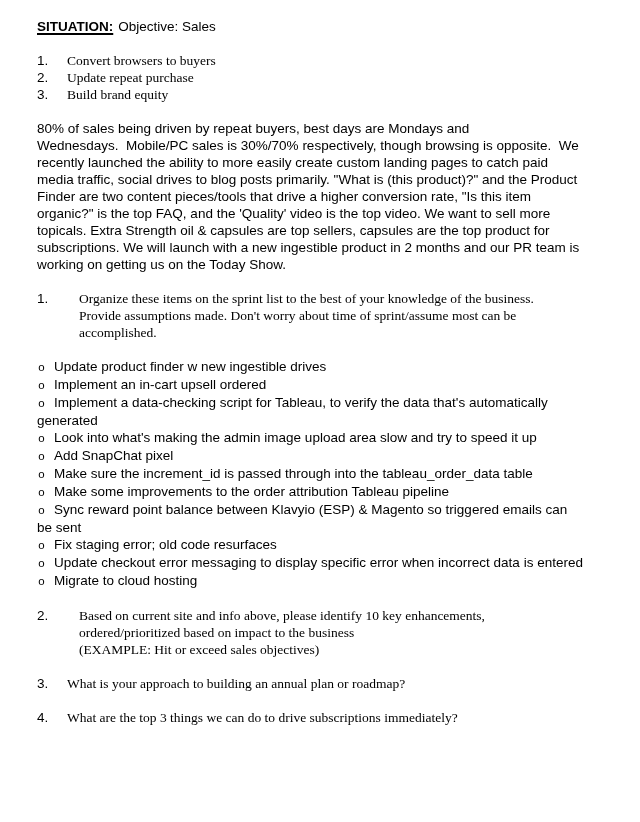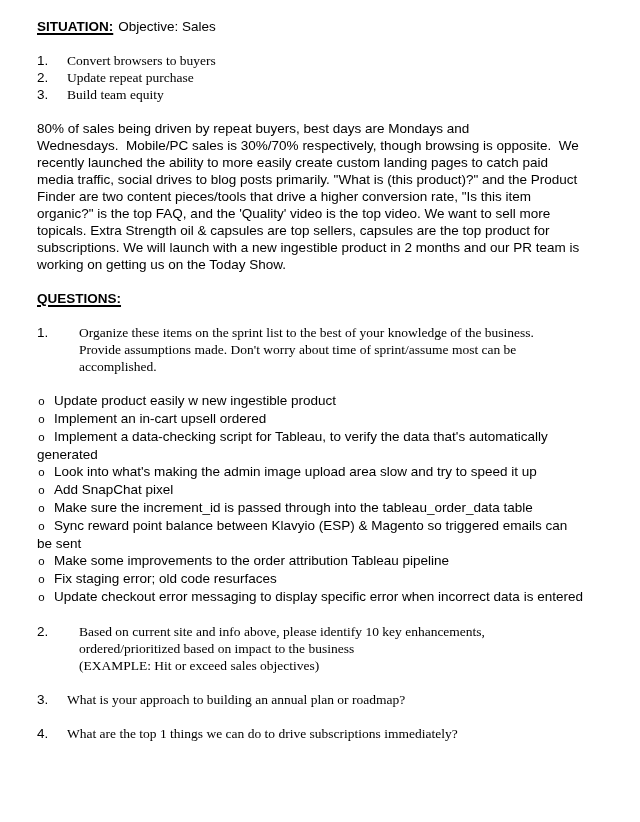--- a/index.html
+++ b/index.html
@@ -76,70 +76,68 @@
       <div class="numrow">
         <span class="num">1.</span>
         <div class="ntext">Convert browsers to buyers</div>
       </div>
       <div class="numrow">
         <span class="num">2.</span>
         <div class="ntext">Update repeat purchase</div>
       </div>
       <div class="numrow">
         <span class="num">3.</span>
-        <div class="ntext">Build team equity</div>
+        <div class="ntext">Build brand equity</div>
       </div>
     </div>
 
   <div class="block para">80% of sales being driven by repeat buyers, best days are Mondays and
 Wednesdays.  Mobile/PC sales is 30%/70% respectively, though browsing is opposite.  We
 recently launched the ability to more easily create custom landing pages to catch paid
 media traffic, social drives to blog posts primarily. "What is (this product)?" and the Product
 Finder are two content pieces/tools that drive a higher conversion rate, "Is this item
 organic?" is the top FAQ, and the 'Quality' video is the top video. We want to sell more
 topicals. Extra Strength oil &amp; capsules are top sellers, capsules are the top product for
 subscriptions. We will launch with a new ingestible product in 2 months and our PR team is
 working on getting us on the Today Show.</div>
 
-  <div class="block heading">
-    <span class="htitle">QUESTIONS:</span>
-  </div>
 
   <div class="block numrow deep">
     <span class="num">1.</span>
     <div class="ntext">Organize these items on the sprint list to the best of your knowledge of the business.
 Provide assumptions made. Don't worry about time of sprint/assume most can be
 accomplished.</div>
   </div>
 
   <div class="block bullets" id="sprint-bullet-list">
-      <div class="bullet"><span class="marker">o</span><span class="btext">Update product easily w new ingestible product</span></div>
+      <div class="bullet"><span class="marker">o</span><span class="btext">Update product finder w new ingestible drives</span></div>
       <div class="bullet"><span class="marker">o</span><span class="btext">Implement an in-cart upsell ordered</span></div>
       <div class="bullet"><span class="marker">o</span><span class="btext">Implement a data-checking script for Tableau, to verify the data that's automatically
 generated</span></div>
       <div class="bullet"><span class="marker">o</span><span class="btext">Look into what's making the admin image upload area slow and try to speed it up</span></div>
       <div class="bullet"><span class="marker">o</span><span class="btext">Add SnapChat pixel</span></div>
       <div class="bullet"><span class="marker">o</span><span class="btext">Make sure the increment_id is passed through into the tableau_order_data table</span></div>
+      <div class="bullet"><span class="marker">o</span><span class="btext">Make some improvements to the order attribution Tableau pipeline</span></div>
       <div class="bullet"><span class="marker">o</span><span class="btext">Sync reward point balance between Klavyio (ESP) &amp; Magento so triggered emails can
 be sent</span></div>
-      <div class="bullet"><span class="marker">o</span><span class="btext">Make some improvements to the order attribution Tableau pipeline</span></div>
       <div class="bullet"><span class="marker">o</span><span class="btext">Fix staging error; old code resurfaces</span></div>
       <div class="bullet"><span class="marker">o</span><span class="btext">Update checkout error messaging to display specific error when incorrect data is entered</span></div>
+      <div class="bullet"><span class="marker">o</span><span class="btext">Migrate to cloud hosting</span></div>
     </div>
 
   <div class="block numrow deep">
     <span class="num">2.</span>
     <div class="ntext">Based on current site and info above, please identify 10 key enhancements,
 ordered/prioritized based on impact to the business
 (EXAMPLE: Hit or exceed sales objectives)</div>
   </div>
 
   <div class="block numrow">
     <span class="num">3.</span>
     <div class="ntext">What is your approach to building an annual plan or roadmap?</div>
   </div>
 
   <div class="block numrow">
     <span class="num">4.</span>
-    <div class="ntext">What are the top 1 things we can do to drive subscriptions immediately?</div>
+    <div class="ntext">What are the top 3 things we can do to drive subscriptions immediately?</div>
   </div>
 
 </div>
 
 </body></html>

